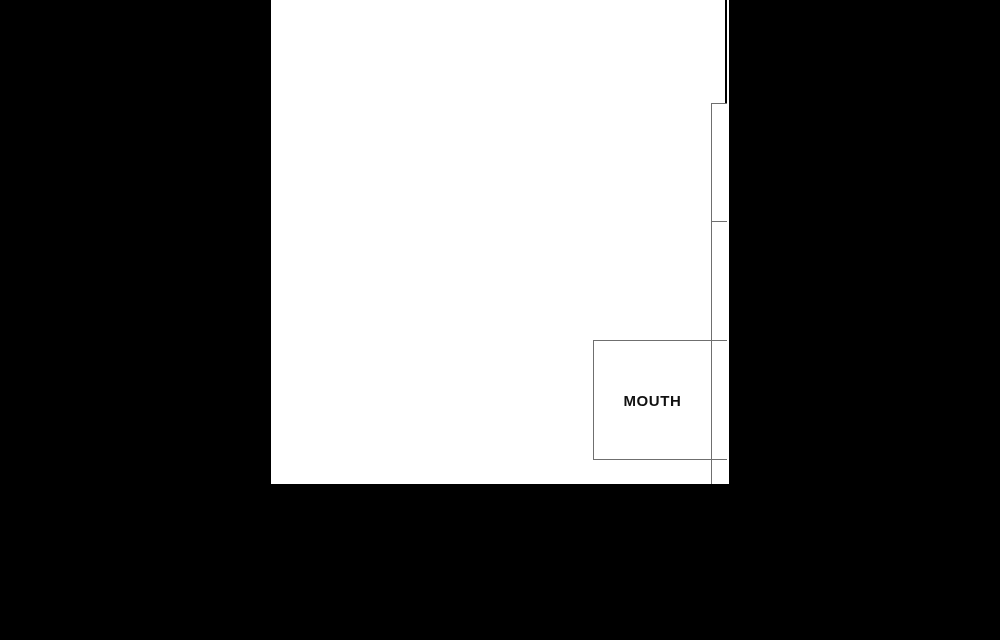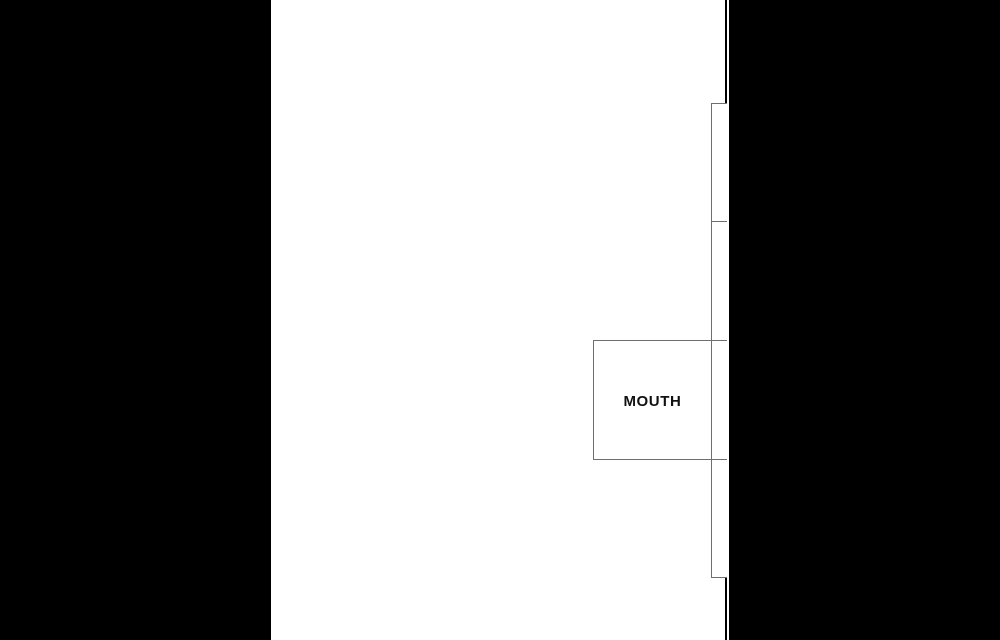--- a/index.html
+++ b/index.html
@@ -3,21 +3,21 @@
 <meta charset="utf-8">
 <style>
   html, body {
     margin: 0;
     padding: 0;
     background: #000;
   }
   #canvas {
     position: relative;
     width: 1000px;
-    height: 640px;
+    height: 484px;
     background: #000;
     overflow: hidden;
     font-family: "Liberation Sans", sans-serif;
   }
   .black-panel {
     position: absolute;
     top: 0;
     height: 640px;
     background: #000;
   }

